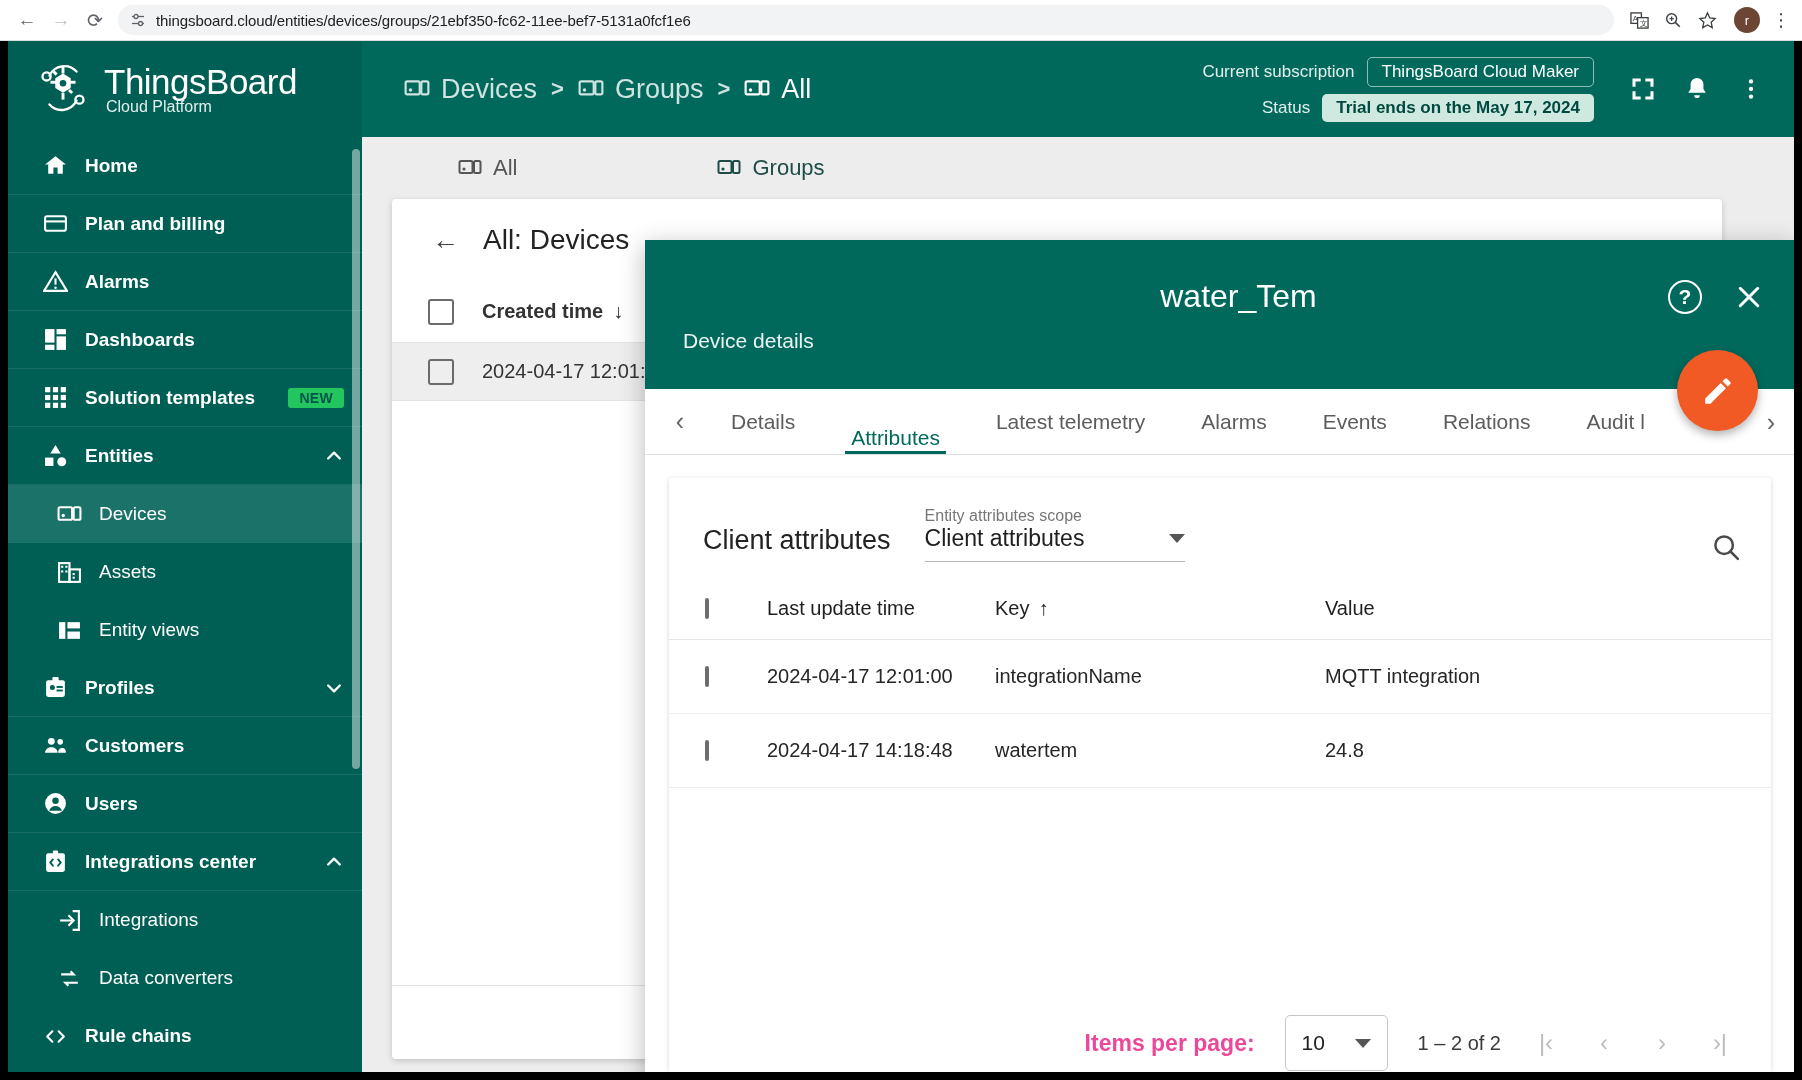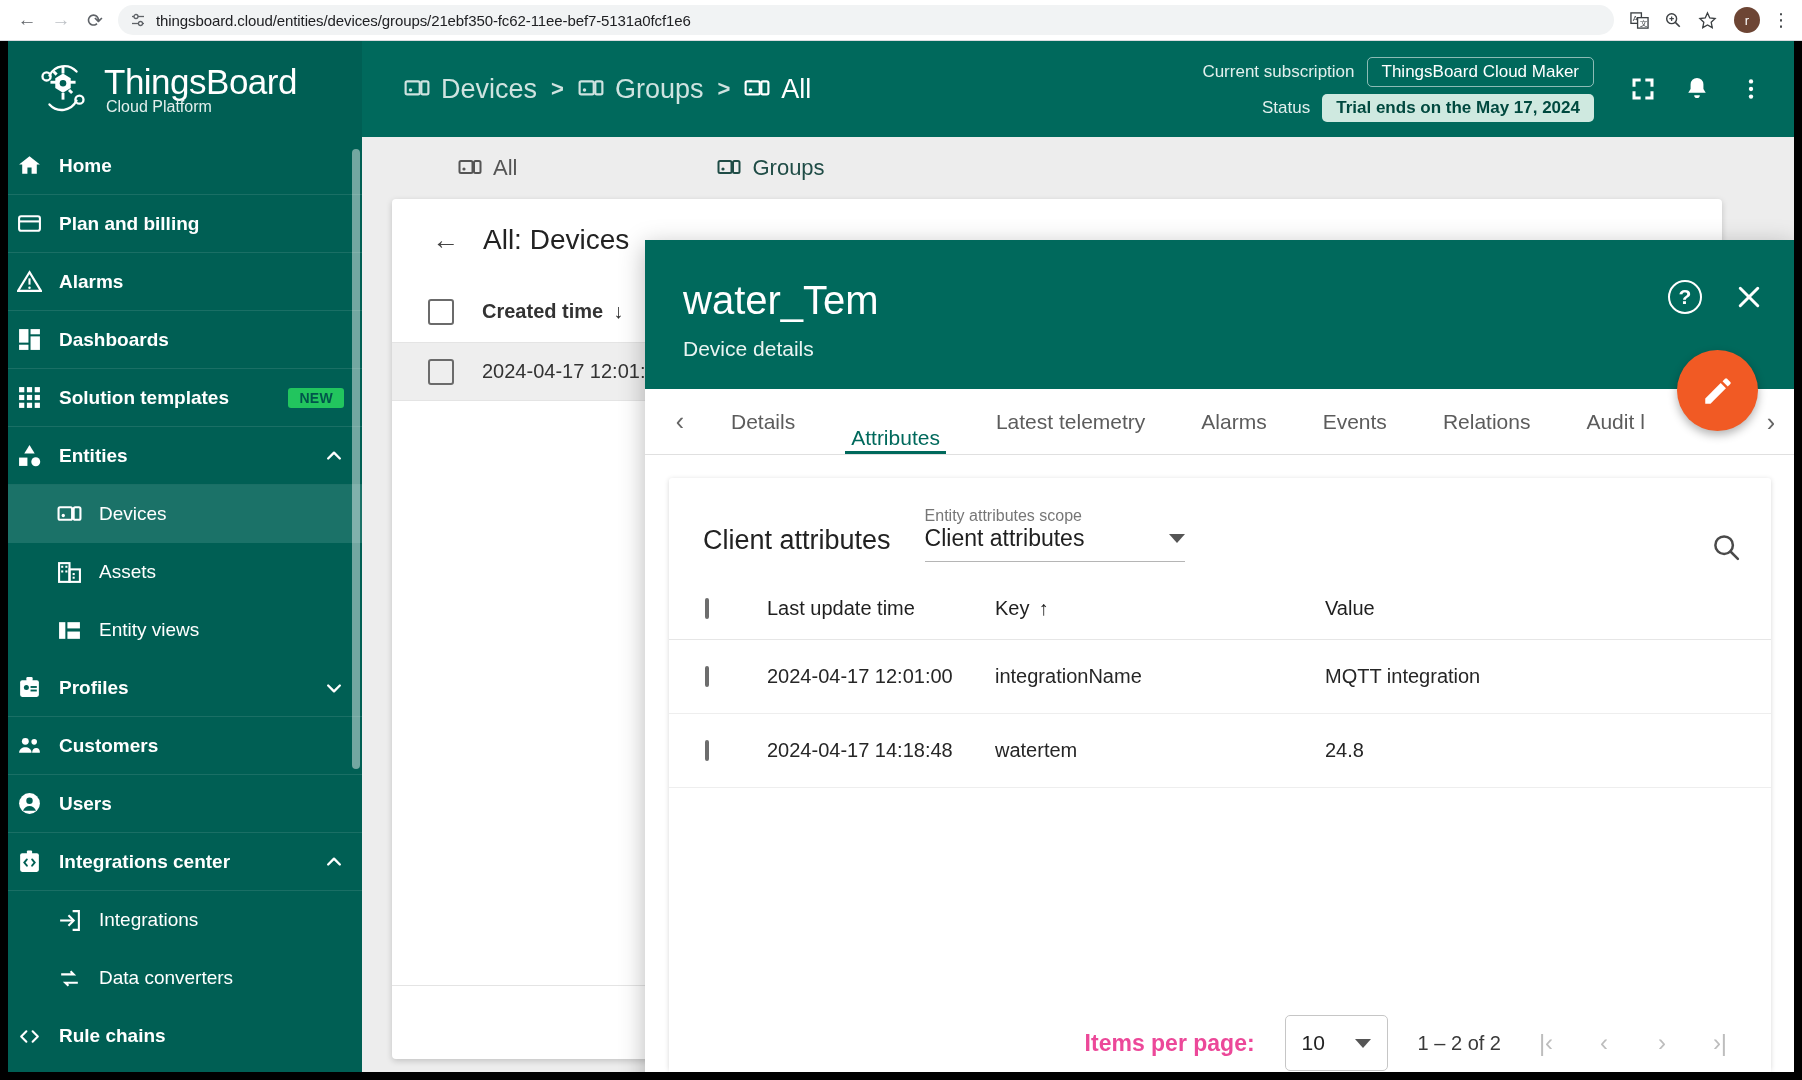--- a/index.html
+++ b/index.html
@@ -64,21 +64,21 @@
     background: #005f54;
   }
   .logo-mark { width: 58px; height: 58px; flex: none; }
   .logo-text { line-height: 1; }
   .logo-title { font-size: 35px; font-weight: 400; letter-spacing: -0.5px; }
   .logo-sub { font-size: 16px; margin-top: 4px; margin-left: 2px; color: #e3efed; }
 
   .nav-list { position: relative; }
   .nav-item {
     height: 58px; display: flex; align-items: center; gap: 17px;
-    padding-left: 8px; padding-right: 18px;
+    padding-left: 34px; padding-right: 18px;
     border-bottom: 1px solid rgba(255,255,255,0.10);
     font-size: 19px; font-weight: 700; color: #fff; position: relative;
   }
   .nav-item.child { font-weight: 400; padding-left: 48px; border-bottom: none; }
   .nav-item.active { background: #1b7268; }
   .nav-item.sub-head { border-bottom: 1px solid rgba(255,255,255,0.10); }
   .nav-ico { width: 26px; height: 26px; flex: none; display:flex; align-items:center; justify-content:center; }
   .nav-label { flex: 1; white-space: nowrap; }
   .chev { width: 20px; flex: none; display:flex; align-items:center; justify-content:center; }
   .badge-new {
@@ -139,21 +139,21 @@
   .th-txt { font-size: 20px; font-weight: 700; color: #333; display: flex; align-items: center; gap: 10px; }
   .td-txt { font-size: 20px; color: #333; }
   .panel-footer { position: absolute; left: 0; bottom: 0; width: 100%; height: 74px; border-top: 1px solid #e4e4e4; }
 
   
   .dialog {
     position: absolute; left: 637px; top: 199px; width: 1149px; height: 866px;
     background: #fff; box-shadow: 0 6px 24px rgba(0,0,0,0.28);
   }
   .dlg-head { height: 149px; background: #00695c; color: #fff; padding: 38px 0 0 38px; position: relative; }
-  .dlg-title { font-size: 40px; font-weight: 400; }
+  .dlg-title { font-size: 32px; font-weight: 400; text-align: center; }
   .dlg-sub { font-size: 21px; margin-top: 14px; color: #eaf4f2; }
   .dlg-head-actions { position: absolute; right: 28px; top: 40px; display: flex; align-items: center; gap: 30px; }
   .dlg-ico { width: 34px; height: 34px; display:flex; align-items:center; justify-content:center; color:#fff; }
   .help-ring {
     width: 34px; height: 34px; border: 2.5px solid #fff; border-radius: 50%;
     display:flex; align-items:center; justify-content:center; font-size: 21px; font-weight: 700;
   }
   .fab {
     position: absolute; right: 36px; top: 110px; width: 81px; height: 81px;
     border-radius: 50%; background: #f15a24; box-shadow: 0 4px 10px rgba(0,0,0,0.3);

